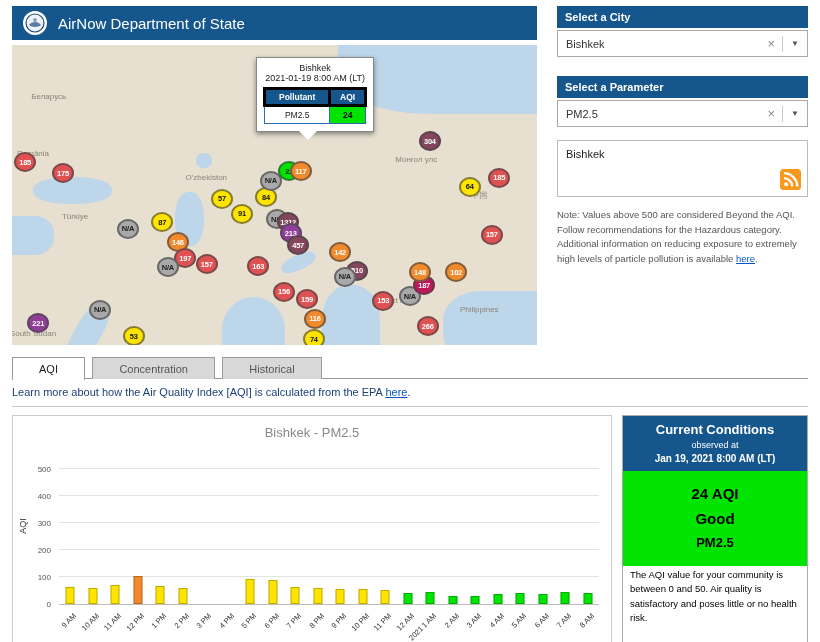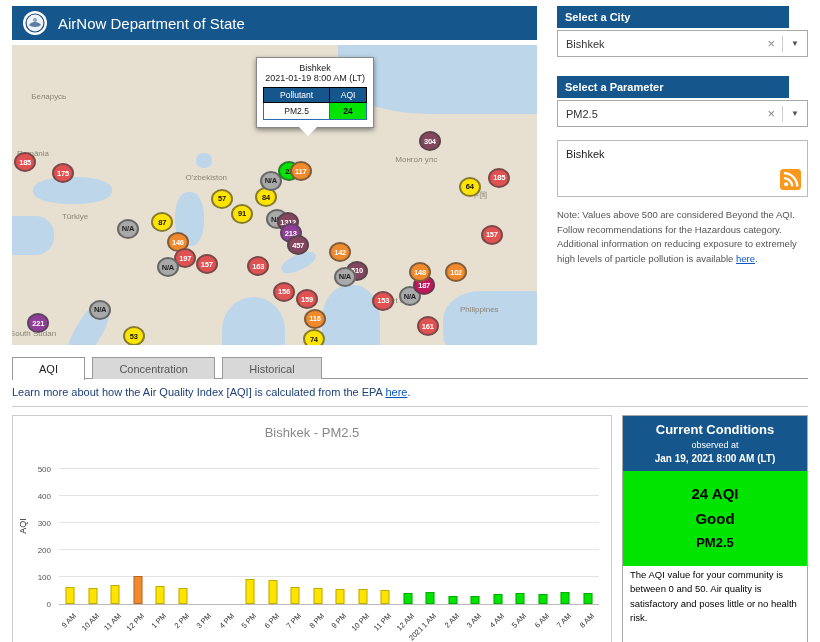--- a/index.html
+++ b/index.html
@@ -23,21 +23,21 @@
     justify-content:center;font-size:7.5px;font-weight:bold;letter-spacing:-0.2px;
     transform:translate(-50%,-50%);z-index:2;cursor:pointer;}
 
   
   #popup{position:absolute;left:46.5%;top:12px;width:118px;background:#fff;border:1px solid #888;
     box-shadow:0 2px 5px rgba(0,0,0,.45);padding:5px 6px 7px;box-sizing:border-box;text-align:center;
     font-size:9px;z-index:5;}
   #popup:after{content:"";position:absolute;left:36%;bottom:-9px;border:9px solid transparent;
     border-top-color:#fff;border-bottom:0;}
   #popup table{width:100%;border-collapse:collapse;margin-top:4px;font-size:8.5px;}
-  #popup th{background:var(--blue,#15568d);color:#fff;border:1px solid #000000;padding:2px 4px;font-weight:normal;}
+  #popup th{background:var(--blue,#15568d);color:#fff;border:3px solid #000000;padding:2px 4px;font-weight:bold;}
   #popup td{border:1px solid #2a6db5;padding:3px 2px;background:#fff;}
   #popup td.aqi{background:var(--green,#00e400);font-weight:bold;color:#000;}
 
   
   #tabbar{left:12px;top:356px;width:796px;height:23px;border-bottom:1px solid #999;box-sizing:border-box;}
   .tab{display:inline-block;height:22px;line-height:22px;padding:0 26px;font-size:11px;
     border:1px solid #999;border-bottom:none;background:#d8d8d8;color:#555;margin-right:3px;
     vertical-align:bottom;cursor:pointer;box-sizing:border-box;}
   .tab.active{background:#fff;color:#222;position:relative;top:1px;height:23px;}
 
@@ -54,21 +54,21 @@
     border:1px solid rgba(0,0,0,.25);box-sizing:border-box;}
   #yaxis{position:absolute;left:0;top:40px;width:44px;height:148px;}
   .ytick{position:absolute;right:6px;font-size:8px;color:#555;padding-left:15px;}
   #ylabel{position:absolute;left:2px;top:105px;transform:rotate(-90deg);font-size:9px;color:#333;}
   #xaxis{position:absolute;left:46px;top:190px;width:540px;height:40px;}
   .xtick{position:absolute;top:4px;white-space:nowrap;font-size:7.5px;color:#333;
     transform-origin:100% 50%;transform:translateX(-100%) rotate(-45deg);}
   .xtick.sub{top:17px;}
 
   
-  .sideheader{left:557px;width:232px;height:22px;background:var(--blue,#15568d);color:#fff;
+  .sideheader{left:557px;width:251px;height:22px;background:var(--blue,#15568d);color:#fff;
     font-weight:bold;font-size:11px;line-height:22px;padding-left:8px;box-sizing:border-box;}
   .drop{left:557px;width:251px;height:27px;background:#fff;border:1px solid #a9a9a9;
     box-sizing:border-box;display:flex;align-items:center;font-size:11px;color:#333;cursor:pointer;}
   .drop .val{flex:1;padding-left:8px;}
   .drop .clear{color:#888;font-size:13px;padding:0 7px;}
   .drop .sep{width:1px;height:16px;background:#ccc;}
   .drop .caret{padding:0 8px;font-size:8px;color:#555;}
 
   #feedbox{left:557px;top:140px;width:251px;height:57px;border:1px solid #bbb;background:#fff;box-sizing:border-box;}
   #feedbox .feed-city{position:absolute;left:8px;top:7px;font-size:11px;color:#222;}
@@ -169,21 +169,21 @@
       <div class="marker" style="left: 57.7%; top: 91.3%; background: rgb(240, 138, 45); color: rgb(255, 255, 255);">116</div>
       <div class="marker" style="left: 57.5%; top: 98%; background: rgb(255, 228, 0); color: rgb(17, 17, 17);">74</div>
       <div class="marker" style="left: 62.5%; top: 69%; background: rgb(240, 138, 45); color: rgb(255, 255, 255);">142</div>
       <div class="marker" style="left: 65.7%; top: 75.3%; background: rgb(132, 70, 92); color: rgb(255, 255, 255);">510</div>
       <div class="marker" style="left: 63.4%; top: 77.3%; background: rgb(169, 169, 169); color: rgb(34, 34, 34);">N/A</div>
       <div class="marker" style="left: 70.7%; top: 85.3%; background: rgb(224, 82, 82); color: rgb(255, 255, 255);">153</div>
       <div class="marker" style="left: 75.8%; top: 83.7%; background: rgb(169, 169, 169); color: rgb(34, 34, 34);">N/A</div>
       <div class="marker" style="left: 78.5%; top: 80%; background: #be185d; color: rgb(255, 255, 255);">187</div>
       <div class="marker" style="left: 77.7%; top: 75.7%; background: rgb(240, 138, 45); color: rgb(255, 255, 255);">148</div>
       <div class="marker" style="left: 84.6%; top: 75.7%; background: rgb(240, 138, 45); color: rgb(255, 255, 255);">102</div>
-      <div class="marker" style="left: 79.2%; top: 93.7%; background: rgb(224, 82, 82); color: rgb(255, 255, 255);">161</div>
+      <div class="marker" style="left: 79.2%; top: 93.7%; background: rgb(224, 82, 82); color: rgb(255, 255, 255);">266</div>
       <div class="marker" style="left: 79.6%; top: 32%; background: rgb(132, 70, 92); color: rgb(255, 255, 255);">304</div>
       <div class="marker" style="left: 87.2%; top: 47.3%; background: rgb(255, 228, 0); color: rgb(17, 17, 17);">64</div>
       <div class="marker" style="left: 92.8%; top: 44.3%; background: rgb(224, 82, 82); color: rgb(255, 255, 255);">185</div>
       <div class="marker" style="left: 91.4%; top: 63.3%; background: rgb(224, 82, 82); color: rgb(255, 255, 255);">157</div>
       <div class="marker" style="left: 16.8%; top: 88.3%; background: rgb(169, 169, 169); color: rgb(34, 34, 34);">N/A</div>
       <div class="marker" style="left: 23.2%; top: 97%; background: rgb(255, 228, 0); color: rgb(17, 17, 17);">53</div>
     </div>
 
   <div id="tabbar" class="abs">
     <span class="tab active">AQI</span>

